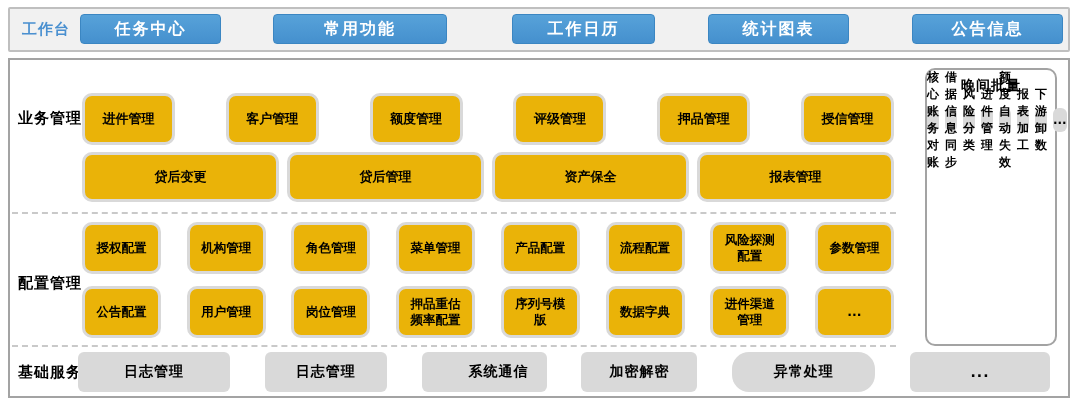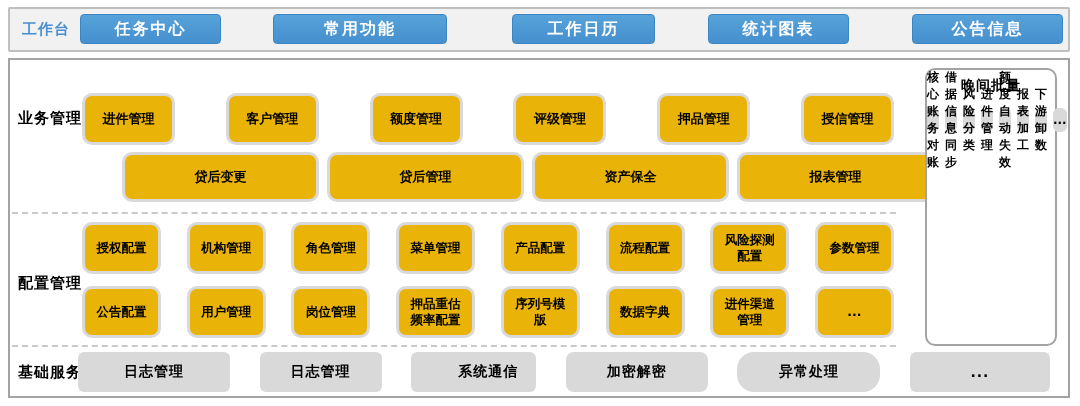--- a/index.html
+++ b/index.html
@@ -30,40 +30,40 @@
   .label-business{left:8px;top:49px;}
   .label-config{left:8px;top:214px;}
   .label-base{left:8px;top:303px;}
 
   .tile-row{position:absolute;display:flex;justify-content:space-between;align-items:stretch;}
   .blue-tile{box-sizing:border-box;background:#eab308;border:3px solid #d9d9d9;border-radius:10px;
              display:flex;align-items:center;justify-content:center;text-align:center;
              font-size:12.5px;font-weight:bold;line-height:1.25;padding:2px 6px;}
   .row-biz1{left:72px;top:33px;width:812px;height:52px;}
   .row-biz1 .blue-tile{width:93px;font-size:13px;}
-  .row-biz2{left:72px;top:92px;width:812px;height:50px;margin-left:40px;}
+  .row-biz2{left:72px;top:92px;width:812px;height:50px;}
   .row-biz2 .blue-tile{width:197px;font-size:13px;}
   .row-cfg1{left:72px;top:162px;width:812px;height:52px;}
   .row-cfg1 .blue-tile{width:79px;}
   .row-cfg2{left:72px;top:226px;width:812px;height:52px;}
   .row-cfg2 .blue-tile{width:79px;}
 
   .divider{position:absolute;left:2px;width:884px;height:0;border-top:2px dashed #c9c9c9;}
   .divider-1{top:152px;}
   .divider-2{top:285px;}
 
   
   .row-base{left:68px;top:292px;width:972px;height:40px;}
   .gray-tile{box-sizing:border-box;background:#d9d9d9;border-radius:6px;
              display:flex;align-items:center;justify-content:center;text-align:center;
              font-size:14px;font-weight:bold;letter-spacing:1px;}
   .row-base div:nth-of-type(1){width:152px;}
   .row-base div:nth-of-type(2){width:122px;}
   .row-base div:nth-of-type(3){width:125px;padding-left:29px;}
-  .row-base div:nth-of-type(4){width:142px;border-radius:8px;}
+  .row-base div:nth-of-type(4){width:116px;}
   .row-base div:nth-of-type(5){width:143px;border-radius:17px;}
   .row-base div:nth-of-type(6){width:140px;}
 
   
   .night-panel{position:absolute;left:915px;top:8px;width:132px;height:278px;
                box-sizing:border-box;background:#ffffff;border:2px solid #a3a3a3;border-radius:10px;
                display:flex;flex-direction:column;align-items:center;}
   .night-title{margin:7px 0 13px 0;font-size:14px;font-weight:bold;letter-spacing:1px;}
   .night-pills{display:flex;flex-direction:row;gap:6px;align-items:center;width:100%;}
   .night-pill{box-sizing:border-box;width:114px;height:24px;background:#d9d9d9;border-radius:6px;

